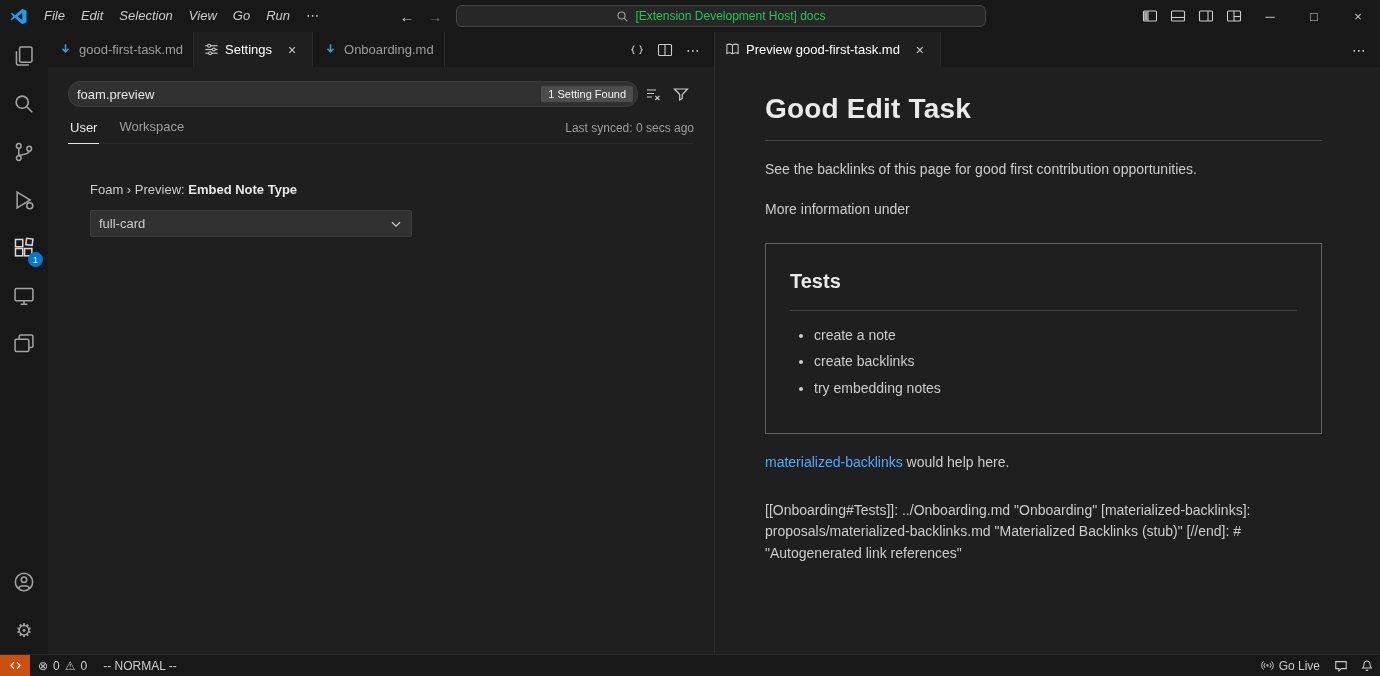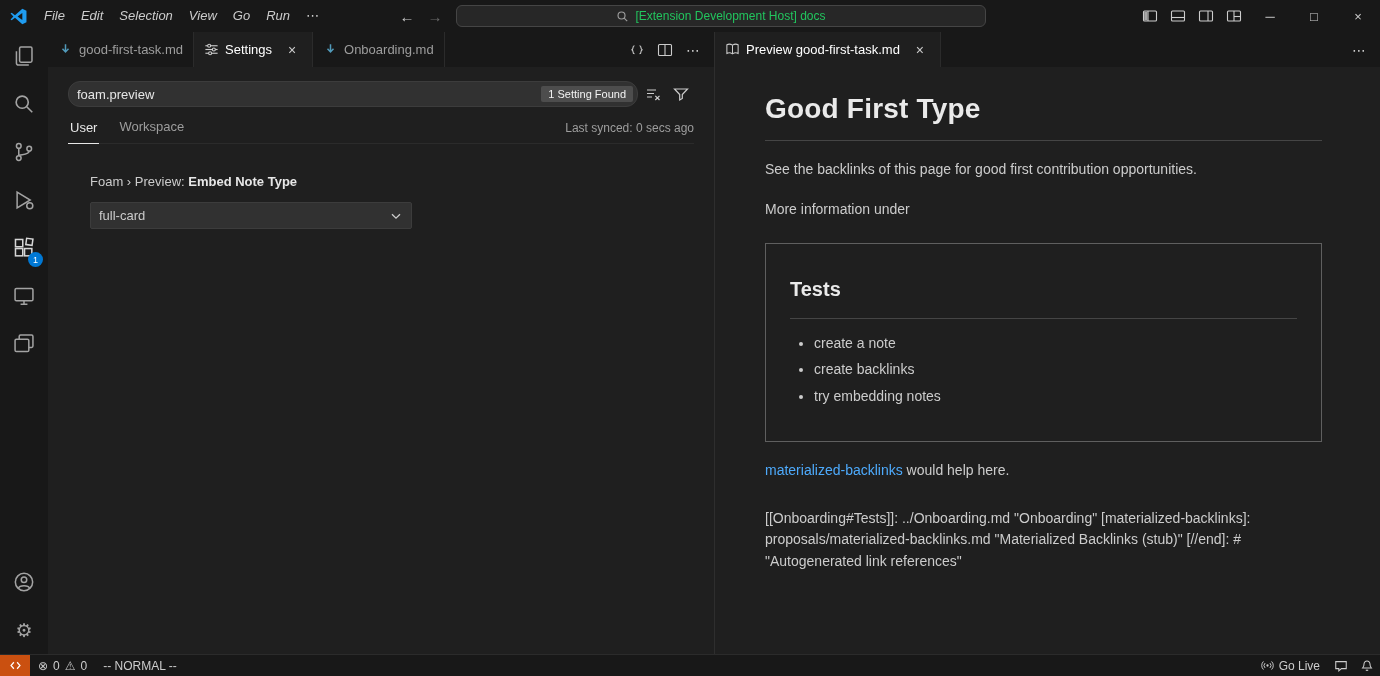--- a/index.html
+++ b/index.html
@@ -46,30 +46,30 @@
   
   .settings { padding:14px 20px 0; }
   .search-row { display:flex; align-items:center; gap:2px; }
   .search-box { flex:1; height:26px; background:#313131; border:1px solid #3c3c3c; border-radius:12px; display:flex; align-items:center; padding:0 4px 0 8px; font-size:13px; color:#e6e6e6; }
   .found-badge { margin-left:auto; background:#4d4d4d; color:#f3f3f3; font-size:11px; padding:2px 7px; border-radius:2px; white-space:nowrap; }
   .sr-btn { width:26px; height:26px; display:flex; align-items:center; justify-content:center; color:#cccccc; border-radius:4px; }
   .scope-row { display:flex; align-items:flex-end; margin-top:12px; border-bottom:1px solid #2b2b2b; }
   .scope { font-size:13px; color:#9d9d9d; padding:0 2px 8px; margin-right:18px; border-bottom:1px solid transparent; cursor:default; }
   .scope.active { color:#e7e7e7; border-bottom-color:#e7e7e7; margin-bottom:-1px; }
   .synced { margin-left:auto; font-size:12px; color:#9d9d9d; padding-bottom:8px; }
-  .setting { margin:30px 0 0 22px; }
+  .setting { margin:38px 0 0 22px; }
   .setting-title { font-size:13px; color:#cccccc; }
   .setting-title .name { font-weight:700; color:#e7e7e7; }
   .dropdown { margin-top:13px; width:322px; height:27px; background:#313131; border:1px solid #3c3c3c; border-radius:2px; display:flex; align-items:center; justify-content:space-between; padding:0 8px; font-size:13px; color:#cccccc; cursor:default; }
 
   
   .preview { flex:1; overflow:hidden; padding:20px 58px 0 50px; font-size:14px; line-height:1.55; color:#cccccc; }
   .md-h1 { font-size:28px; font-weight:600; color:#eaeaea; padding-bottom:10px; border-bottom:1px solid #454545; letter-spacing:.2px; }
   .md-p { margin-top:18px; }
-  .note-card { border:1px solid #5f5f5f; margin-top:22px; padding:8px 24px 28px; }
+  .note-card { border:1px solid #5f5f5f; margin-top:22px; padding:0 24px 28px; }
   .card-h { font-size:20px; font-weight:600; color:#eaeaea; margin-top:22px; padding-bottom:13px; border-bottom:1px solid #454545; }
   .card-ul { margin-top:14px; padding-left:24px; }
   .card-ul li { margin:5px 0; }
   .md-link { color:#4daafc; cursor:pointer; }
   .refs { margin-top:26px; max-width:560px; }
 
   
   .statusbar { height:22px; background:#181818; border-top:1px solid #2b2b2b; display:flex; align-items:center; font-size:12px; color:#cccccc; flex:none; }
   .sb-remote { width:30px; height:100%; background:#ca5010; color:#ffffff; display:flex; align-items:center; justify-content:center; }
   .sb-item { display:flex; align-items:center; gap:5px; padding:0 8px; height:100%; cursor:default; }
@@ -312,21 +312,21 @@
             </span>
             <span>Preview good-first-task.md</span>
             <span class="tab-close">×</span>
           </div>
           <div class="tab-actions">
             <span class="ta-btn">⋯</span>
           </div>
         </div>
 
         <div class="preview">
-          <h1 class="md-h1">Good First Type</h1>
+          <h1 class="md-h1">Good Edit Task</h1>
           <p class="md-p">See the backlinks of this page for good first contribution opportunities.</p>
           <p class="md-p">More information under</p>
 
           <div class="note-card">
             <div class="card-h">Tests</div>
             <ul class="card-ul">
               <li>create a note</li>
               <li>create backlinks</li>
               <li>try embedding notes</li>
             </ul>

